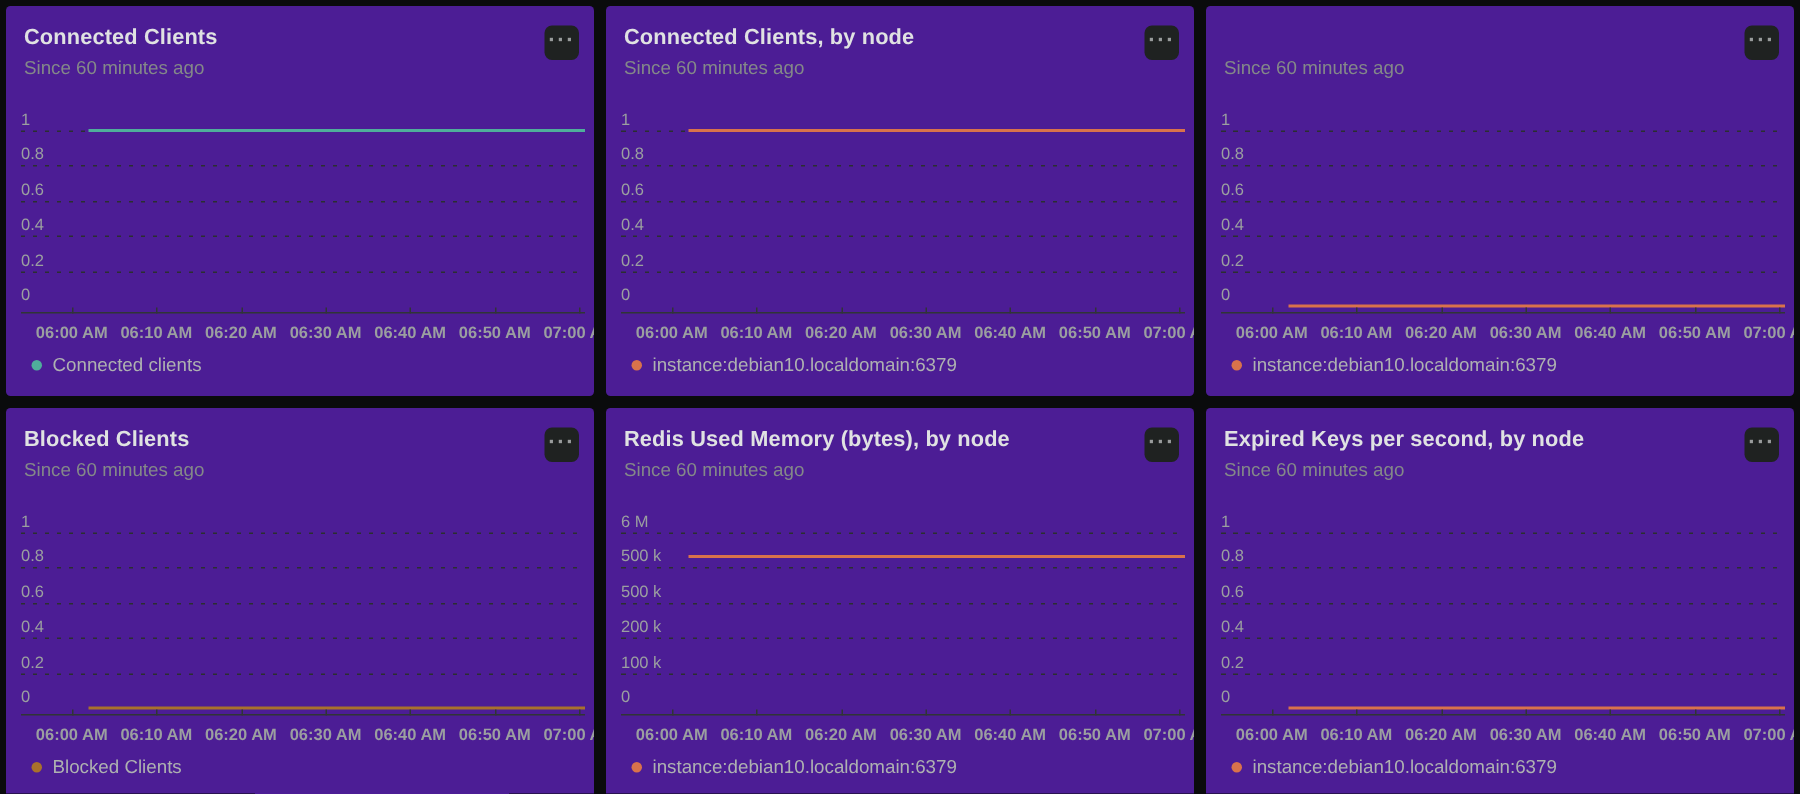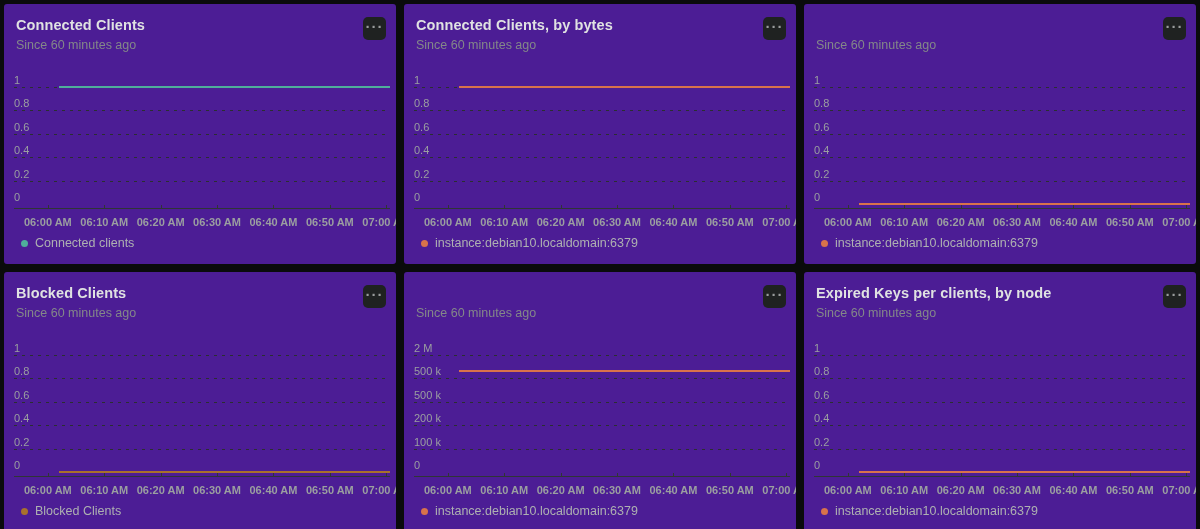--- a/index.html
+++ b/index.html
@@ -98,21 +98,21 @@
         <div class="xlabel" style="left: 84%;">06:50 AM</div>
         <div class="xlabel" style="left: 99%;">07:00 AM</div>
       </div>
     <div class="legend">
       <span class="ldot" style="background: rgb(79, 174, 155);"></span>
       <span class="llabel">Connected clients</span>
     </div>
   </section>
 
   <section class="panel">
-    <h2 class="ptitle">Connected Clients, by bytes</h2>
+    <h2 class="ptitle">Connected Clients, by node</h2>
     <div class="psub">Since 60 minutes ago</div>
     <button class="pmenu" type="button">
       <span class="dots">···</span>
     </button>
     <div class="plot">
         <div class="gridline" style="top: 0%;"></div>
         <div class="ylabel" style="top: calc(0% - 13px);">1</div>
         <div class="gridline" style="top: 20%;"></div>
         <div class="ylabel" style="top: calc(20% - 13px);">0.8</div>
         <div class="gridline" style="top: 40%;"></div>
@@ -229,27 +229,28 @@
         <div class="xlabel" style="left: 84%;">06:50 AM</div>
         <div class="xlabel" style="left: 99%;">07:00 AM</div>
       </div>
     <div class="legend">
       <span class="ldot" style="background: rgb(169, 113, 44);"></span>
       <span class="llabel">Blocked Clients</span>
     </div>
   </section>
 
   <section class="panel">
-    <div class="psub">Since 60 minutes ago</div>
-    <button class="pmenu" type="button">
-      <span class="dots">···</span>
-    </button>
-    <div class="plot">
-        <div class="gridline" style="top: 0%;"></div>
-        <div class="ylabel" style="top: calc(0% - 13px);">2 M</div>
+    <h2 class="ptitle">Redis Used Memory (bytes), by node</h2>
+    <div class="psub">Since 60 minutes ago</div>
+    <button class="pmenu" type="button">
+      <span class="dots">···</span>
+    </button>
+    <div class="plot">
+        <div class="gridline" style="top: 0%;"></div>
+        <div class="ylabel" style="top: calc(0% - 13px);">6 M</div>
         <div class="gridline" style="top: 20%;"></div>
         <div class="ylabel" style="top: calc(20% - 13px);">500 k</div>
         <div class="gridline" style="top: 40%;"></div>
         <div class="ylabel" style="top: calc(40% - 13px);">500 k</div>
         <div class="gridline" style="top: 60%;"></div>
         <div class="ylabel" style="top: calc(60% - 13px);">200 k</div>
         <div class="gridline" style="top: 80%;"></div>
         <div class="ylabel" style="top: calc(80% - 13px);">100 k</div>
         <div class="ylabel" style="top: calc(100% - 13px);">0</div>
         <div class="dataline" style="top: calc(14% - 1px); border-top-color: rgb(217, 114, 75);"></div>
@@ -272,21 +273,21 @@
         <div class="xlabel" style="left: 84%;">06:50 AM</div>
         <div class="xlabel" style="left: 99%;">07:00 AM</div>
       </div>
     <div class="legend">
       <span class="ldot" style="background: rgb(217, 114, 75);"></span>
       <span class="llabel">instance:debian10.localdomain:6379</span>
     </div>
   </section>
 
   <section class="panel">
-    <h2 class="ptitle">Expired Keys per clients, by node</h2>
+    <h2 class="ptitle">Expired Keys per second, by node</h2>
     <div class="psub">Since 60 minutes ago</div>
     <button class="pmenu" type="button">
       <span class="dots">···</span>
     </button>
     <div class="plot">
         <div class="gridline" style="top: 0%;"></div>
         <div class="ylabel" style="top: calc(0% - 13px);">1</div>
         <div class="gridline" style="top: 20%;"></div>
         <div class="ylabel" style="top: calc(20% - 13px);">0.8</div>
         <div class="gridline" style="top: 40%;"></div>

